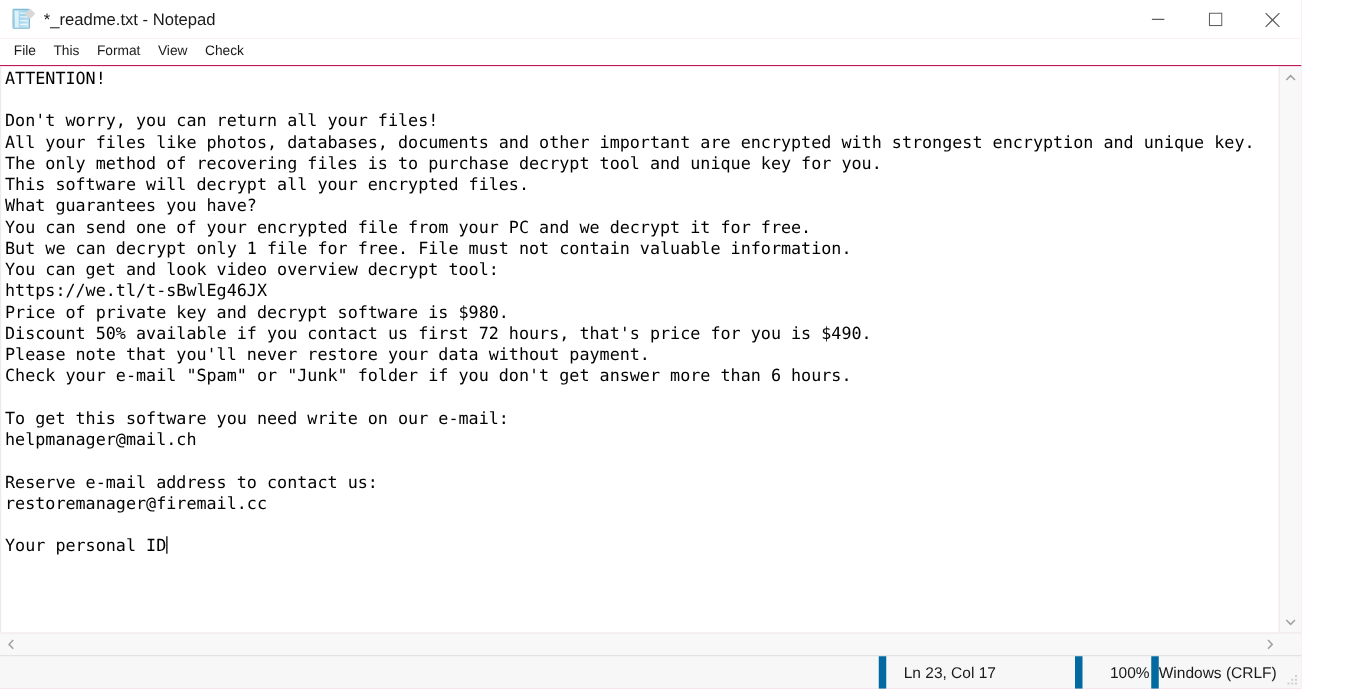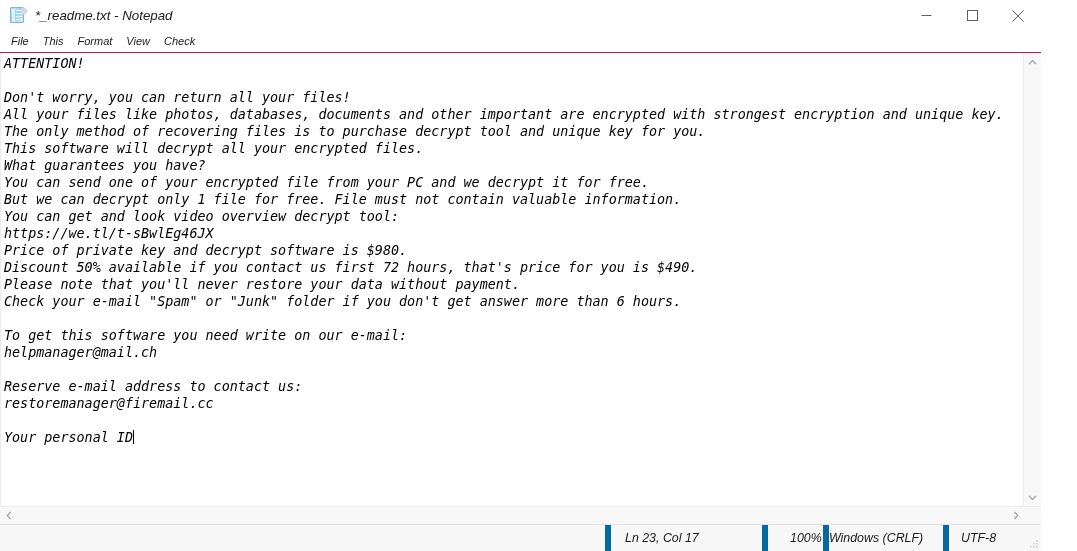--- a/index.html
+++ b/index.html
@@ -16,21 +16,20 @@
   }
 
   .window {
     position: relative;
     width: 1041px;
     height: 551px;
     background: #f9a8d4;
     box-sizing: border-box;
     display: flex;
     flex-direction: column;
-    font-style: italic;
   }
 
   
   .titlebar {
     height: 31px;
     min-height: 31px;
     background: #ffffff;
     display: flex;
     align-items: center;
     position: relative;
@@ -340,21 +339,20 @@
       </svg>
     </div>
     <div class="hcorner"></div>
   </div>
 
   <div class="statusbar">
     <div class="status-spacer"></div>
     <div class="status-cell cell-ln">Ln 23, Col 17</div>
     <div class="status-cell cell-zoom">100%</div>
     <div class="status-cell cell-eol">Windows (CRLF)</div>
-    <div class="status-cell cell-enc">UTF-8</div>
     <svg class="grip" viewBox="0 0 11 11">
       <g fill="#b0b0b0">
         <rect x="8" y="2" width="1.6" height="1.6"></rect>
         <rect x="5" y="5" width="1.6" height="1.6"></rect>
         <rect x="8" y="5" width="1.6" height="1.6"></rect>
         <rect x="2" y="8" width="1.6" height="1.6"></rect>
         <rect x="5" y="8" width="1.6" height="1.6"></rect>
         <rect x="8" y="8" width="1.6" height="1.6"></rect>
       </g>
     </svg>

